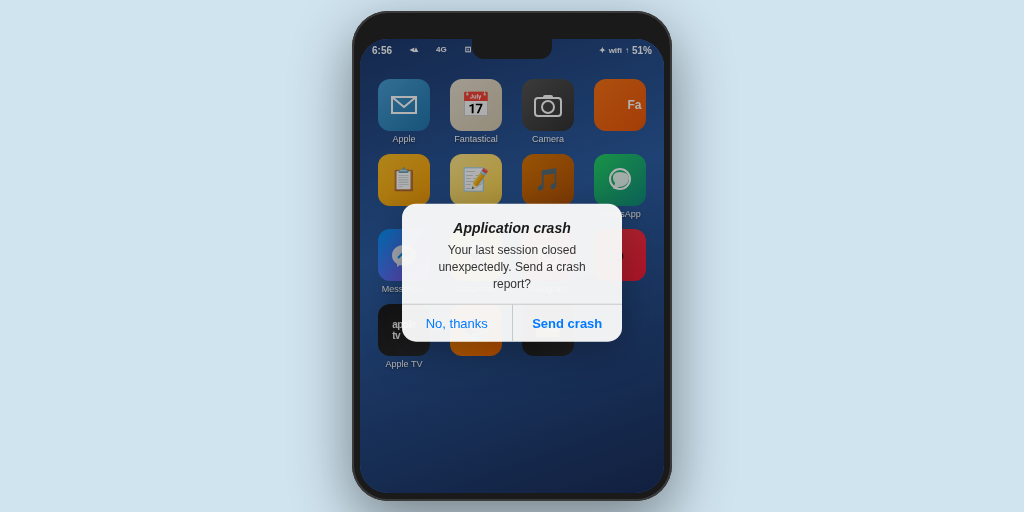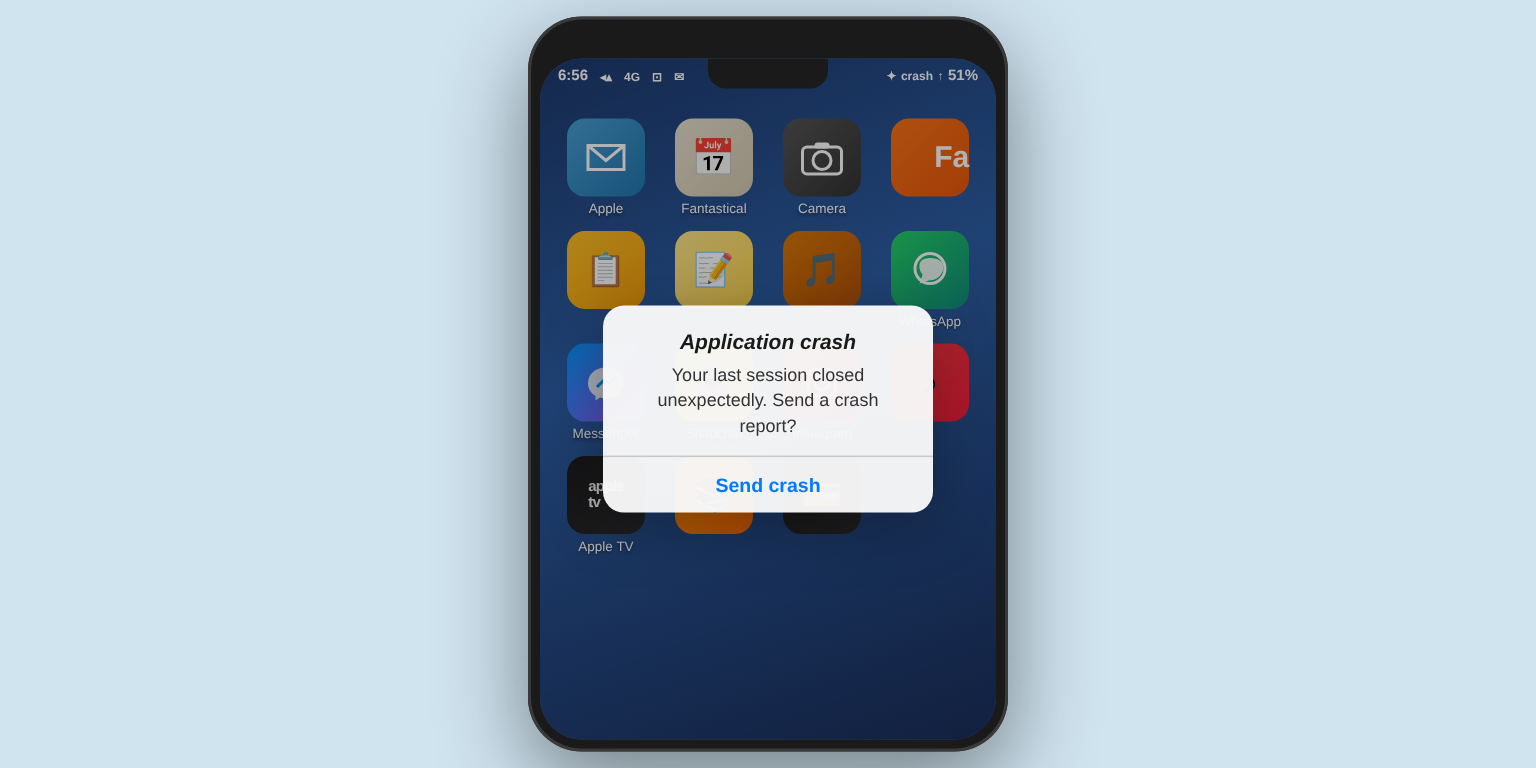--- a/index.html
+++ b/index.html
@@ -57,22 +57,22 @@
       justify-content: space-between;
       padding: 0 12px;
       font-size: 10px;
       color: white;
       font-weight: 600;
       z-index: 10;
     }
 
     .status-left {
       display: flex;
-      align-items: flex-end;
-      gap: 8px;
+      align-items: flex-start;
+      gap: 18px;
     }
 
     .status-right {
       display: flex;
       align-items: center;
       gap: 3px;
     }
 
     
     .app-grid {
@@ -226,21 +226,21 @@
         <div class="status-bar">
           <div class="status-left">
             <span>6:56</span>
             <span style="font-size:8px;">◂▴</span>
             <span style="font-size:8px;">4G</span>
             <span style="font-size:8px;">⊡</span>
             <span style="font-size:8px;">✉</span>
           </div>
           <div class="status-right">
             <span style="font-size:8px;">✦</span>
-            <span style="font-size:8px;">crash</span>
+            <span style="font-size:8px;">wifi</span>
             <span style="font-size:8px;">↑</span>
             <span>51%</span>
           </div>
         </div>
 
         <div class="notch"></div>
 
         <div class="app-grid">
 
           <div class="app-icon">
@@ -266,21 +266,21 @@
               <svg width="30" height="26" viewBox="0 0 30 26">
                 <rect x="2" y="6" width="26" height="18" rx="3" fill="none" stroke="white" stroke-width="2"></rect>
                 <circle cx="15" cy="15" r="6" fill="none" stroke="white" stroke-width="2"></circle>
                 <rect x="10" y="3" width="10" height="4" rx="2" fill="white"></rect>
               </svg>
             </div>
             <span class="app-icon-label">Camera</span>
           </div>
 
           <div class="app-icon">
-            <div class="app-icon-img icon-fa" style="font-size:20px;color:white;font-weight:bold;padding-left:29px;">Fa</div>
+            <div class="app-icon-img icon-fa" style="font-size:12px;color:white;font-weight:bold;padding-left:29px;">Fa</div>
             <span class="app-icon-label"></span>
           </div>
           <div class="app-icon">
             <div class="app-icon-img icon-yellow1" style="font-size:22px;">📋</div>
             <span class="app-icon-label"></span>
           </div>
           <div class="app-icon">
             <div class="app-icon-img icon-yellow2" style="font-size:22px;">📝</div>
             <span class="app-icon-label"></span>
           </div>
@@ -348,20 +348,21 @@
 
         <div class="overlay"></div>
 
         <div class="alert-dialog">
           <div class="alert-content">
             <div class="alert-title">Application crash</div>
             <div class="alert-message">Your last session closed unexpectedly. Send a crash report?</div>
           </div>
           <div class="alert-divider-h"></div>
           <div class="alert-buttons">
+            <button class="alert-btn alert-btn-cancel">No, thanks</button>
             <button class="alert-btn alert-btn-confirm">Send crash</button>
           </div>
         </div>
 
       </div>
     </div>
   </div>
 
 </div>
 

